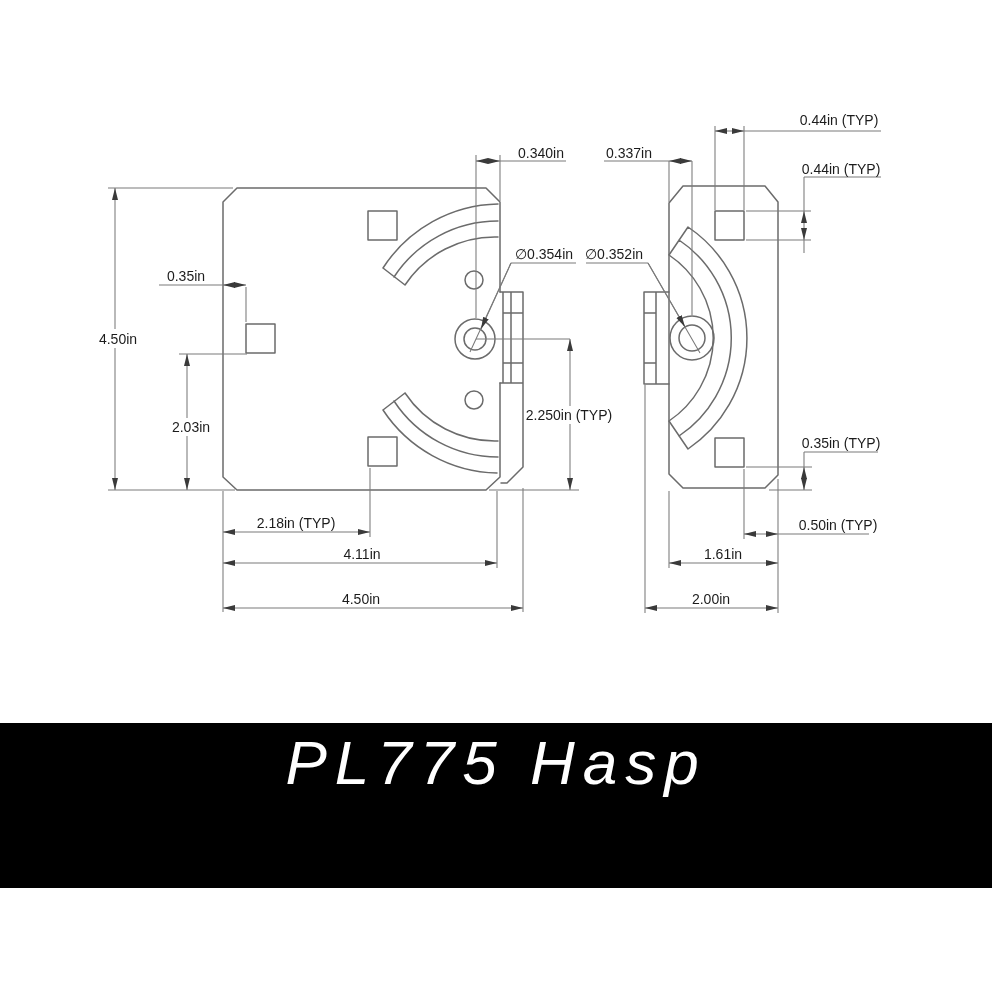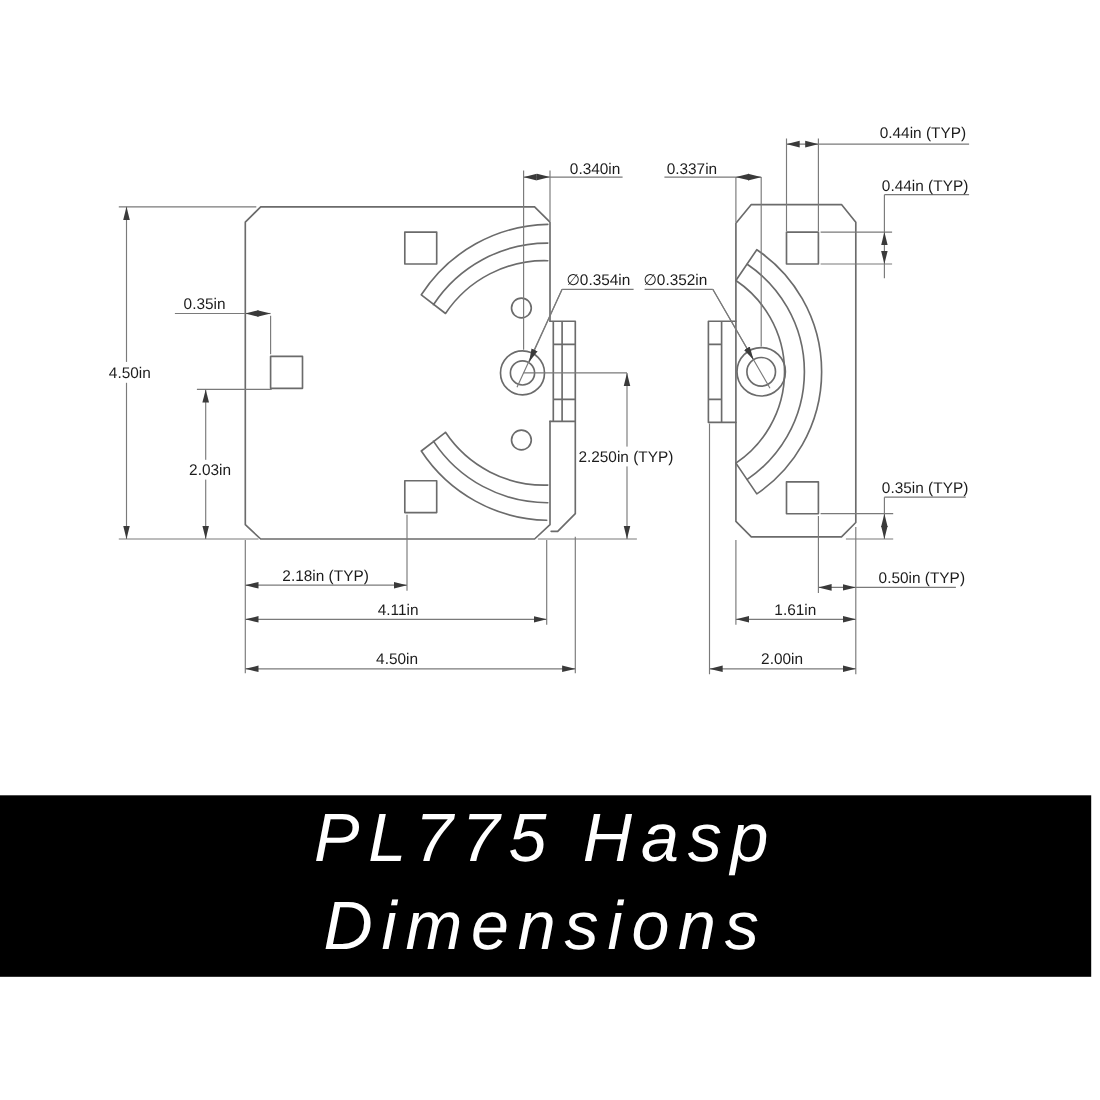--- a/index.html
+++ b/index.html
@@ -110,16 +110,15 @@
       <text x="841" y="174">0.44in (TYP)</text>
       <text x="841" y="448">0.35in (TYP)</text>
       <text x="838" y="530">0.50in (TYP)</text>
       <text x="723" y="559">1.61in</text>
       <text x="711" y="604">2.00in</text>
     </g>
   </svg>
 
   <div class="banner">
     <div>PL775 Hasp</div>
-    <div>Dimensions</div>
   </div>
 
 </div>
 
 </body></html>

